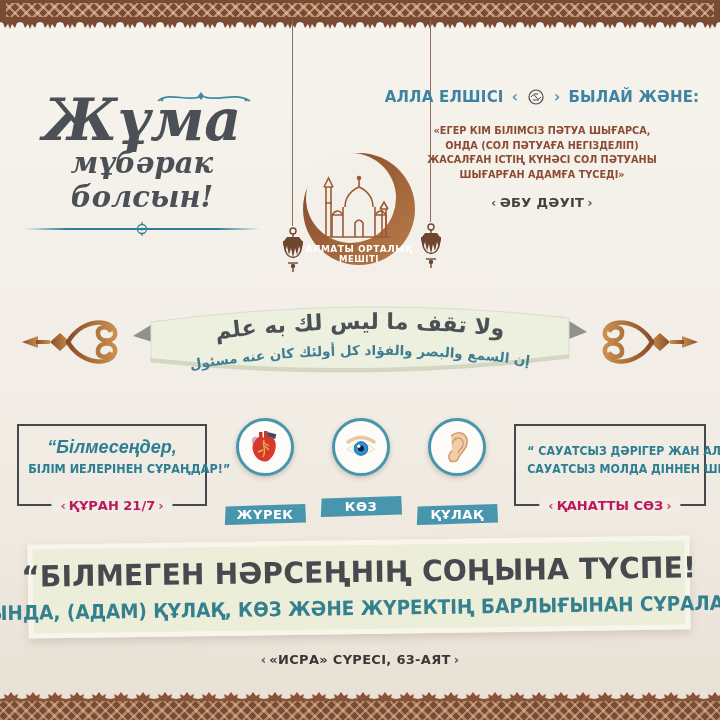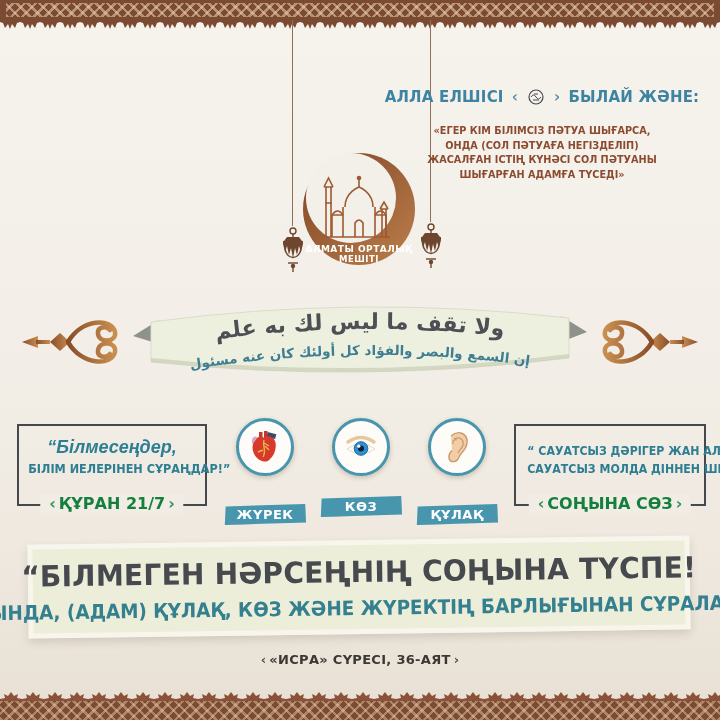--- a/index.html
+++ b/index.html
@@ -59,21 +59,21 @@
   
   .qbox{border:2px solid #45494d;text-align:center;color:#2d7e92;background:transparent;}
   .qbox-left{left:17px;top:424px;width:186px;height:78px;}
   .qbox-right{left:514px;top:424px;width:188px;height:78px;}
   .q-script{font-family:Liberation Sans, sans-serif;font-style:italic;font-weight:bold;font-size:18px;margin-top:11px;}
   .q-caps{font-weight:bold;font-size:12.5px;margin-top:3px;white-space:nowrap;transform:scaleX(.9);}
   .q-caps2{font-weight:bold;font-size:12.5px;margin-top:16px;white-space:nowrap;transform:scaleX(.88);line-height:1.5;}
   .q-caps3{font-weight:bold;font-size:12.5px;margin-top:0;white-space:nowrap;transform:scaleX(.88);}
   .q-label{position:absolute;bottom:-9px;left:50%;transform:translateX(-50%);
     background:#f1ece4;padding:0 6px;white-space:nowrap;
-    color:#15803d;font-weight:bold;font-size:16px;}
+    color:#be185d;font-weight:bold;font-size:13px;}
 
   
   .organ-circle{width:52px;height:52px;border-radius:50%;background:#fdfcf8;border:3px solid #4796ad;
     box-shadow:0 2px 5px rgba(90,60,40,.25);display:flex;align-items:center;justify-content:center;z-index:2;}
   .organ-ribbon{height:21px;background:#4796ad;z-index:1;display:flex;align-items:center;justify-content:center;
     clip-path:polygon(2% 12%,99% 0%,100% 88%,1% 100%);
     color:#fff;font-weight:bold;font-size:13px;letter-spacing:.5px;box-shadow:0 2px 3px rgba(0,0,0,.2);margin-top:28px;}
   .oc1{left:236px;top:418px;} .oc2{left:332px;top:418px;} .oc3{left:428px;top:418px;}
   .or1{left:224px;top:476px;width:82px;} .or2{left:320px;top:468px;width:82px;} .or3{left:416px;top:476px;width:82px;}
 
@@ -123,37 +123,57 @@
         <line x1="15" y1="8" x2="15" y2="11"></line>
       <path d="M7,21 C7,35 23,35 23,21"></path>
       <line x1="10" y1="37" x2="20" y2="37"></line>
         <line x1="15" y1="42" x2="15" y2="46"></line>
     </g>
     <path d="M6,15 L24,15 L21,11 L9,11 Z" fill="#6e4630"></path>
     <path d="M5,15 h20 v3 l-2,8 -2,-6 -2,9 -2,-7 -2,10 -2,-10 -2,7 -2,-9 -2,6 -2,-8 z" fill="#6e4630"></path>
     <circle cx="15" cy="40" r="2.2" fill="#6e4630"></circle>
   </svg>
 
+  <div class="abs title-block">
+    <svg class="title-flourish" width="100" height="18" viewBox="0 0 100 18">
+      <path d="M4,13 C16,3 34,15 48,8 C62,15 80,3 96,13" stroke="#3e8aa0" stroke-width="1.6" fill="none"></path>
+      <path d="M47,4 l3,4 -3,4 -3,-4 z" fill="#3e8aa0"></path>
+      <circle cx="8" cy="12" r="1.4" fill="#3e8aa0"></circle>
+        <circle cx="92" cy="12" r="1.4" fill="#3e8aa0"></circle>
+    </svg>
+    <div class="title-main">Жұма</div>
+    <div class="title-sub">мұбәрак болсын!</div>
+    <div class="divider">
+      <svg class="div-orn" width="16" height="16" viewBox="0 0 16 16">
+        <circle cx="8" cy="8" r="4.5" fill="none" stroke="#2e7f95" stroke-width="1.3"></circle>
+        <circle cx="8" cy="8" r="1.6" fill="#2e7f95"></circle>
+        <path d="M8,1 v3 M8,12 v3 M1,8 h3 M12,8 h3" stroke="#2e7f95" stroke-width="1.2"></path>
+      </svg>
+    </div>
+  </div>
 
   <div class="abs hadith-block">
     <div class="hadith-heading">
       <span>АЛЛА ЕЛШІСІ</span>
       <span class="brk" style="color:#3e84a2">‹</span>
       <svg width="20" height="18" viewBox="0 0 20 18">
         <circle cx="10" cy="9" r="7" fill="none" stroke="#46494d" stroke-width="1.2"></circle>
         <path d="M5,9 q2.5,-4 5,0 q2.5,4 5,0 M7,12 h6 M8,6 h4" stroke="#46494d" stroke-width="1" fill="none"></path>
       </svg>
       <span class="brk" style="color:#3e84a2">›</span>
       <span>БЫЛАЙ ЖӘНЕ:</span>
     </div>
     <div class="hadith-lines">
       <div>«ЕГЕР КІМ БІЛІМСІЗ ПӘТУА ШЫҒАРСА,</div>
       <div>ОНДА (СОЛ ПӘТУАҒА НЕГІЗДЕЛІП)</div>
       <div>ЖАСАЛҒАН ІСТІҢ КҮНӘСІ СОЛ ПӘТУАНЫ</div>
       <div>ШЫҒАРҒАН АДАМҒА ТҮСЕДІ»</div>
+    </div>
+    <div class="src-row">
+      <span class="brk">‹</span><span>ӘБУ ДӘУІТ</span><span class="brk">›</span>
     </div>
   </div>
 
   <svg class="abs logo-svg" width="146" height="132" viewBox="0 0 146 132">
     <defs>
       <linearGradient id="cg" x1="0" y1="0" x2="1" y2="1">
         <stop offset="0" stop-color="#7e4426"></stop>
           <stop offset="1" stop-color="#bc7f4b"></stop>
       </linearGradient>
     </defs>
@@ -259,30 +279,30 @@
       <span>КӨЗ</span>
     </div>
   <div class="abs organ-ribbon or3">
       <span>ҚҰЛАҚ</span>
     </div>
 
   <div class="abs qbox qbox-right">
     <div class="q-caps2">“ САУАТСЫЗ ДӘРІГЕР ЖАН АЛСА,</div>
     <div class="q-caps3">САУАТСЫЗ МОЛДА ДІННЕН ШЫҒАРАДЫ ”</div>
     <div class="q-label">
-      <span class="brk">‹</span><span>СОҢЫНА СӨЗ</span><span class="brk">›</span>
+      <span class="brk">‹</span><span>ҚАНАТТЫ СӨЗ</span><span class="brk">›</span>
     </div>
   </div>
 
   <div class="abs bottom-banner">
     <div class="bb-line1">“БІЛМЕГЕН НӘРСЕҢНІҢ СОҢЫНА ТҮСПЕ!</div>
     <div class="bb-line2">РАСЫНДА, (АДАМ) ҚҰЛАҚ, КӨЗ ЖӘНЕ ЖҮРЕКТІҢ БАРЛЫҒЫНАН СҰРАЛАДЫ”</div>
   </div>
   <div class="abs bb-source">
-    <span class="brk">‹</span><span>«ИСРА» СҮРЕСІ, 36-АЯТ</span><span class="brk">›</span>
+    <span class="brk">‹</span><span>«ИСРА» СҮРЕСІ, 63-АЯТ</span><span class="brk">›</span>
   </div>
 
   <svg class="abs footer-lace" width="720" height="9">
     <defs>
       <pattern id="bfr" width="22" height="9" patternUnits="userSpaceOnUse">
         <path d="M11,0 L14,4 L18,2 L17,6 L22,7 L22,9 L0,9 L0,7 L5,6 L4,2 L8,4 Z" fill="#8a5238"></path>
       </pattern>
     </defs>
     <rect width="720" height="9" fill="url(#bfr)"></rect>
   </svg>

